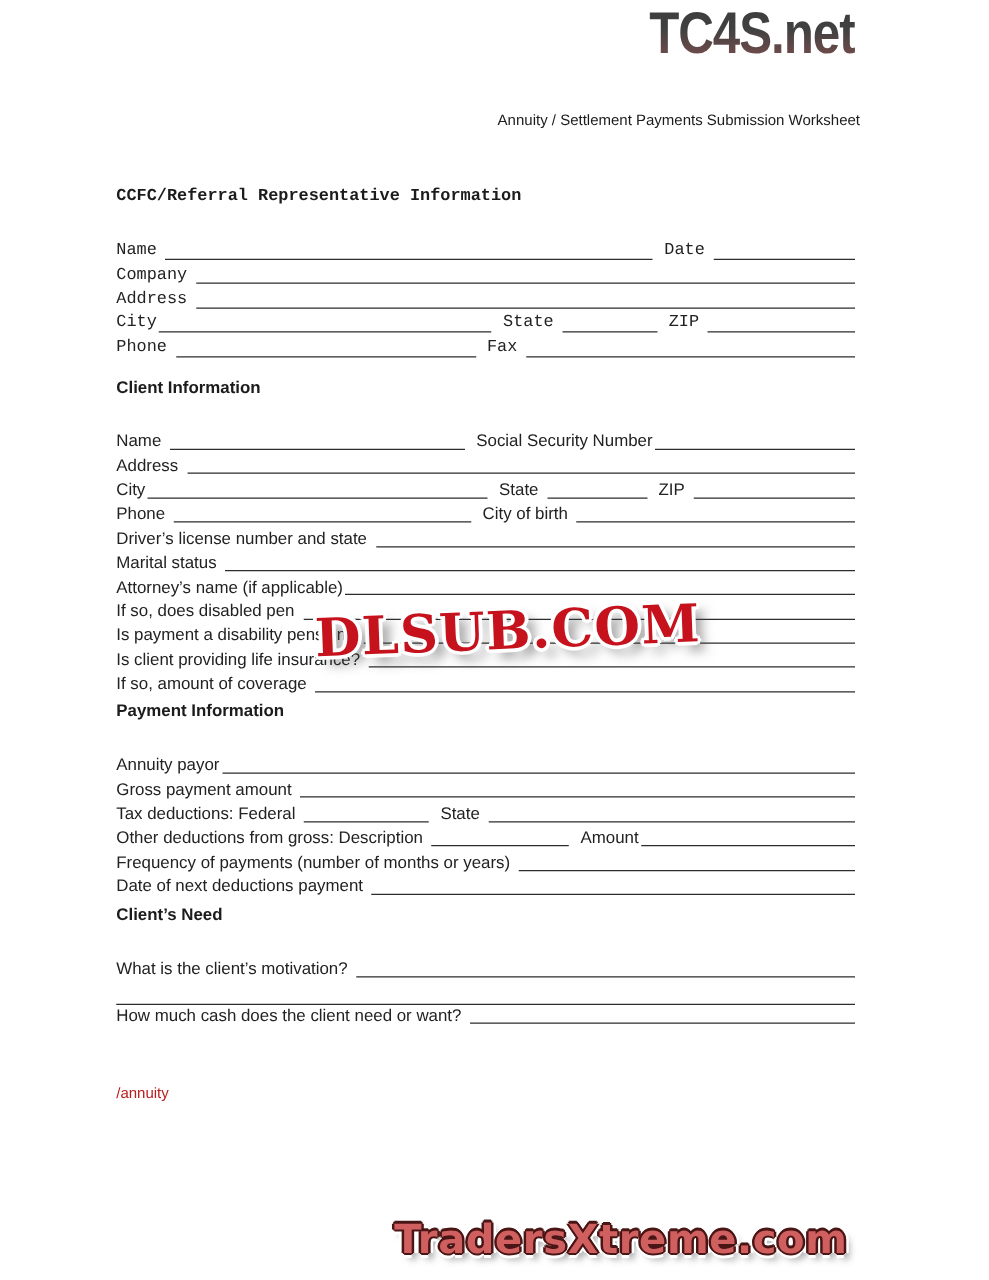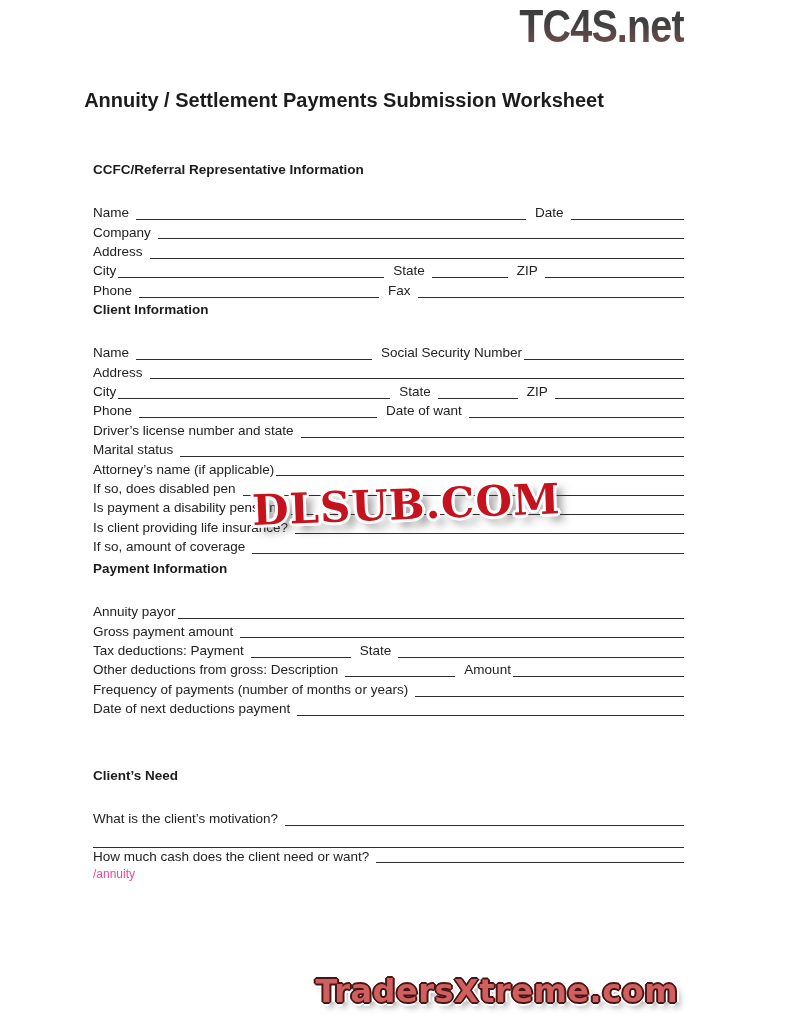--- a/index.html
+++ b/index.html
@@ -6,33 +6,33 @@
   .page{position:relative;width:688px;height:1024px;background:#fff;overflow:hidden;
         font-family:"Liberation Sans",sans-serif;color:#222;}
 
   
   .logo-tc4s{position:absolute;top:0px;right:4px;line-height:52px;
     font-family:"Liberation Sans",sans-serif;font-weight:bold;font-size:47px;letter-spacing:-1px;
     transform:scaleX(0.84);transform-origin:100% 0;
     background:linear-gradient(180deg,#3c3c3c 0%,#414141 45%,#6a4a4a 80%,#8d6060 100%);
     -webkit-background-clip:text;background-clip:text;color:transparent;}
 
-  .title{position:absolute;top:89px;left:0;width:100%;text-align:center;
-         font-size:20px;font-weight:bold;color:#1c1c1c;}
+  .title{position:absolute;top:89px;left:0;width:100%;text-align:right;
+         font-size:12px;font-weight:normal;color:#1c1c1c;}
 
   .section{position:absolute;left:93px;width:591px;}
   .heading{font-size:13.5px;font-weight:bold;height:19px;margin-bottom:22px;color:#1c1c1c;}
   .row{display:flex;align-items:center;height:19.4px;font-size:13.5px;}
   .row.cont{height:12px;margin-top:6px;}
   .lbl{line-height:19px;white-space:pre;padding-right:7px;color:#222;}
   .lbl.tight{padding-right:2px;}
   .lbl:not(:first-child){padding-left:9px;}
   .ln{height:16px;border-bottom:1.5px solid #2d2d2d;margin-bottom:2.5px;}
 
-  .footer-note{position:absolute;left:93px;top:867px;font-size:12px;color:#ec4899;}
+  .footer-note{position:absolute;left:93px;top:867px;font-size:12px;color:#b91c1c;}
 
   
   .stamp{position:absolute;left:252px;top:480px;
     font-family:"DejaVu Serif",serif;font-weight:bold;font-size:42px;letter-spacing:1px;
     color:#c5121c;transform:rotate(-2.2deg);white-space:nowrap;
     text-shadow:-3px 0 0 #fff,3px 0 0 #fff,0 -3px 0 #fff,0 3px 0 #fff,
       -2px -2px 0 #fff,2px 2px 0 #fff,-2px 2px 0 #fff,2px -2px 0 #fff,
       7px 7px 9px rgba(70,70,70,.6);}
 
   
@@ -46,21 +46,21 @@
 </style>
 </head>
 <body>
 
 <div class="page">
   <div class="logo-tc4s">TC4S.net</div>
 
   <div class="title">Annuity / Settlement Payments Submission Worksheet</div>
 
   <div id="sections">
-      <div class="section" style="top: 162px;">
+      <div class="section" style="top: 150px; font-family: Liberation Mono, monospace;">
         <div class="heading">CCFC/Referral Representative Information</div>
         <div class="row">
           <span class="lbl">Name</span>
           <div class="ln" style="width: 390px;"></div>
           <span class="lbl">Date</span>
           <div class="ln" style="flex: 1 1 0%;"></div>
         </div>
         <div class="row">
           <span class="lbl">Company</span>
           <div class="ln" style="flex: 1 1 0%;"></div>
@@ -100,21 +100,21 @@
           <span class="lbl tight">City</span>
           <div class="ln" style="width: 272px;"></div>
           <span class="lbl">State</span>
           <div class="ln" style="width: 80px;"></div>
           <span class="lbl">ZIP</span>
           <div class="ln" style="flex: 1 1 0%;"></div>
         </div>
         <div class="row">
           <span class="lbl">Phone</span>
           <div class="ln" style="width: 238px;"></div>
-          <span class="lbl">Date of want</span>
+          <span class="lbl">City of birth</span>
           <div class="ln" style="flex: 1 1 0%;"></div>
         </div>
         <div class="row">
           <span class="lbl">Driver’s license number and state</span>
           <div class="ln" style="flex: 1 1 0%;"></div>
         </div>
         <div class="row">
           <span class="lbl">Marital status</span>
           <div class="ln" style="flex: 1 1 0%;"></div>
         </div>
@@ -143,41 +143,41 @@
         <div class="heading">Payment Information</div>
         <div class="row">
           <span class="lbl tight">Annuity payor</span>
           <div class="ln" style="flex: 1 1 0%;"></div>
         </div>
         <div class="row">
           <span class="lbl">Gross payment amount</span>
           <div class="ln" style="flex: 1 1 0%;"></div>
         </div>
         <div class="row">
-          <span class="lbl">Tax deductions: Payment</span>
+          <span class="lbl">Tax deductions: Federal</span>
           <div class="ln" style="width: 100px;"></div>
           <span class="lbl">State</span>
           <div class="ln" style="flex: 1 1 0%;"></div>
         </div>
         <div class="row">
           <span class="lbl">Other deductions from gross: Description</span>
           <div class="ln" style="width: 110px;"></div>
           <span class="lbl tight">Amount</span>
           <div class="ln" style="flex: 1 1 0%;"></div>
         </div>
         <div class="row">
           <span class="lbl">Frequency of payments (number of months or years)</span>
           <div class="ln" style="flex: 1 1 0%;"></div>
         </div>
         <div class="row">
           <span class="lbl">Date of next deductions payment</span>
           <div class="ln" style="flex: 1 1 0%;"></div>
         </div>
       </div>
-      <div class="section" style="top: 768px;">
+      <div class="section" style="top: 724px;">
         <div class="heading">Client’s Need</div>
         <div class="row">
           <span class="lbl">What is the client’s motivation?</span>
           <div class="ln" style="flex: 1 1 0%;"></div>
         </div>
         <div class="row cont">
           <div class="ln" style="flex: 1 1 0%;"></div>
         </div>
         <div class="row">
           <span class="lbl">How much cash does the client need or want?</span>

